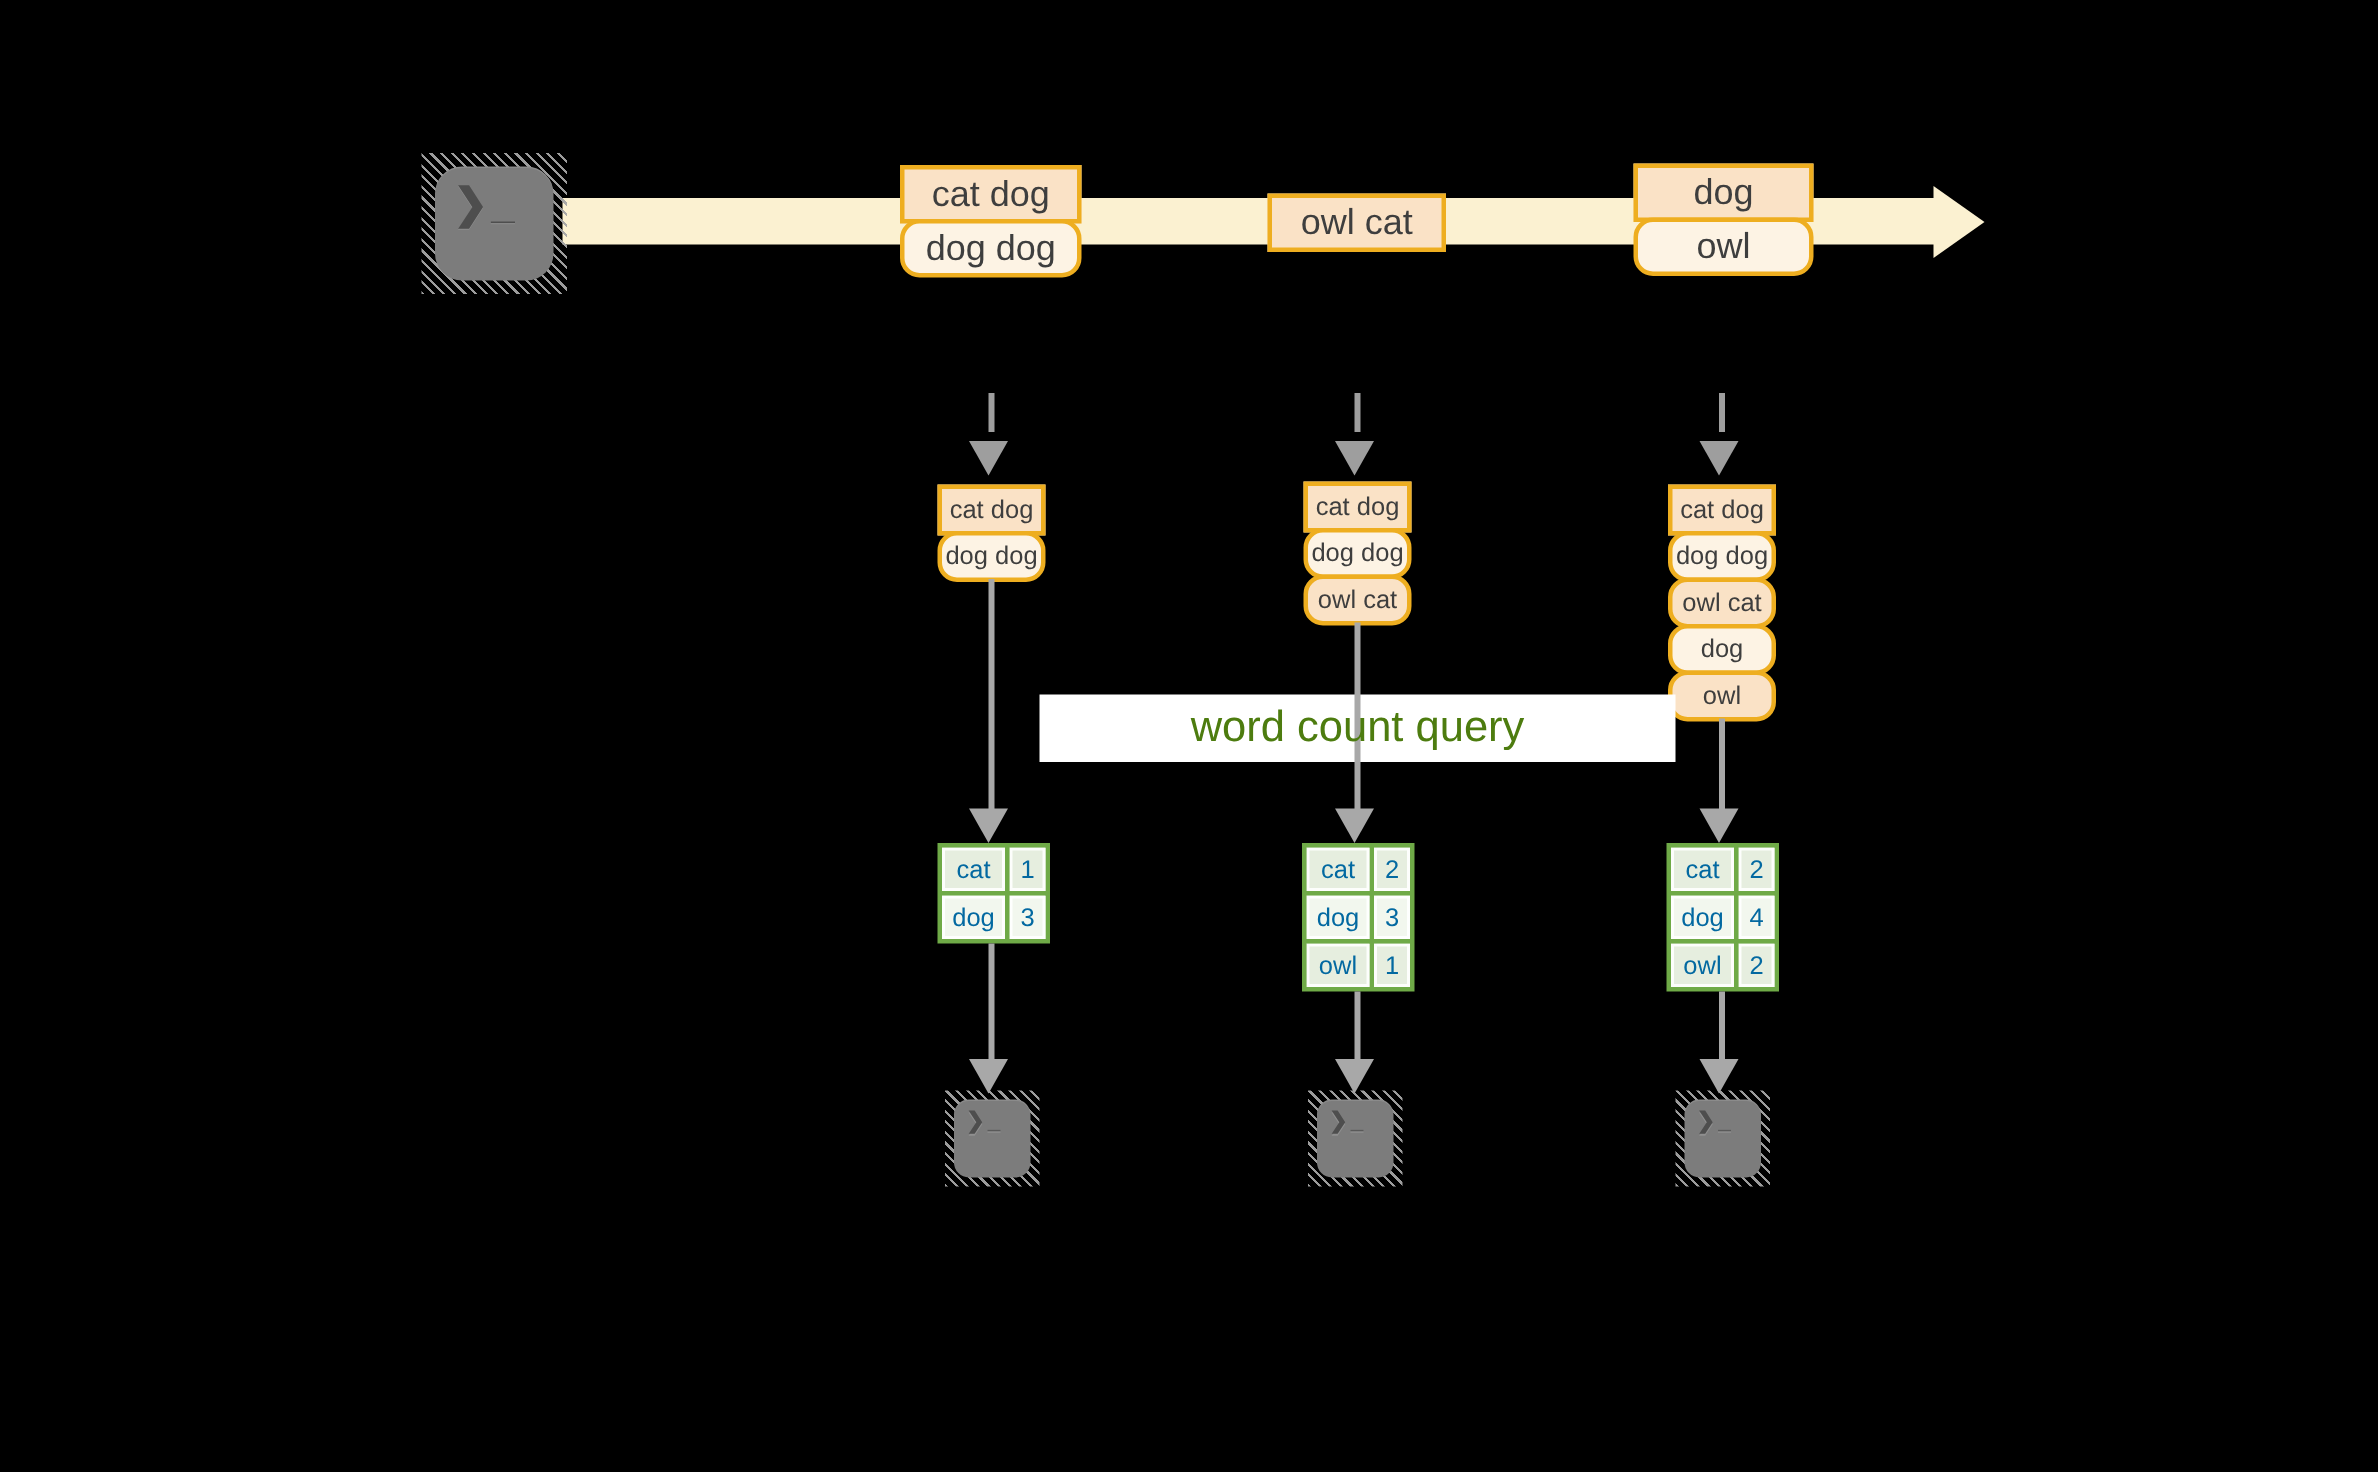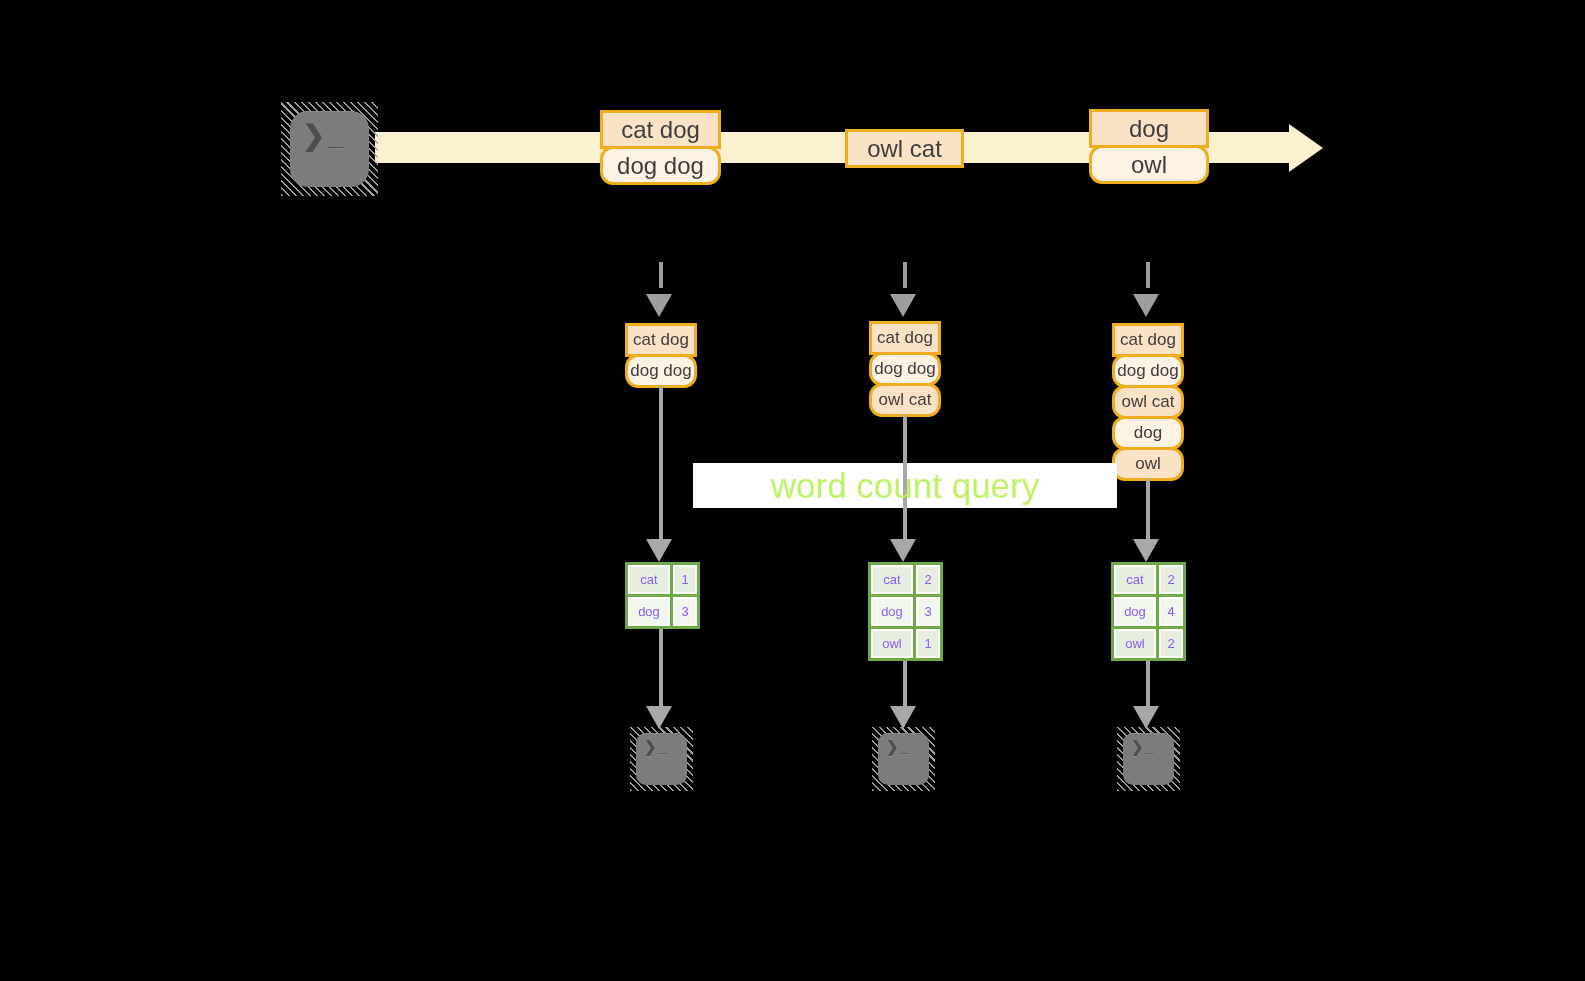--- a/index.html
+++ b/index.html
@@ -34,26 +34,26 @@
   .fill-b{background:#fdf3e4;}
   
   .vdash{position:absolute;width:4px;background:#9e9e9e;z-index:2;}
   .vline{position:absolute;width:4px;background:#a8a8a8;z-index:2;}
   .ahead{position:absolute;width:0;height:0;border-left:13px solid transparent;border-right:13px solid transparent;
     border-top:23px solid #a8a8a8;z-index:2;}
   .ahead.dash{border-top-color:#9e9e9e;}
   
   .label-box{position:absolute;left:693px;top:463px;width:424px;height:45px;background:#ffffff;z-index:1;}
   .label-text{position:absolute;left:693px;top:463px;width:424px;height:45px;z-index:3;
-    display:flex;align-items:center;justify-content:center;font-size:35px;font-weight:normal;color:#bef264;}
+    display:flex;align-items:center;justify-content:center;font-size:29px;font-weight:normal;color:#4d7c0f;}
   
   .gtable{position:absolute;display:grid;grid-template-columns:42px 24px;grid-auto-rows:29px;gap:3px;padding:3px;
     background:#6faa47;z-index:1;}
   .gcell{box-shadow:inset 0 0 0 2px rgba(255,255,255,.9);display:flex;align-items:center;justify-content:center;
-    font-size:13px;color:#8b5cf6;}
+    font-size:17px;color:#0369a1;}
   .g-a{background:#e6eedf;}
   .g-b{background:#f2f7ee;}
 </style>
 </head>
 <body>
 
 <div class="canvas">
 
   <div class="band"></div>
   <div class="band-head"></div>

